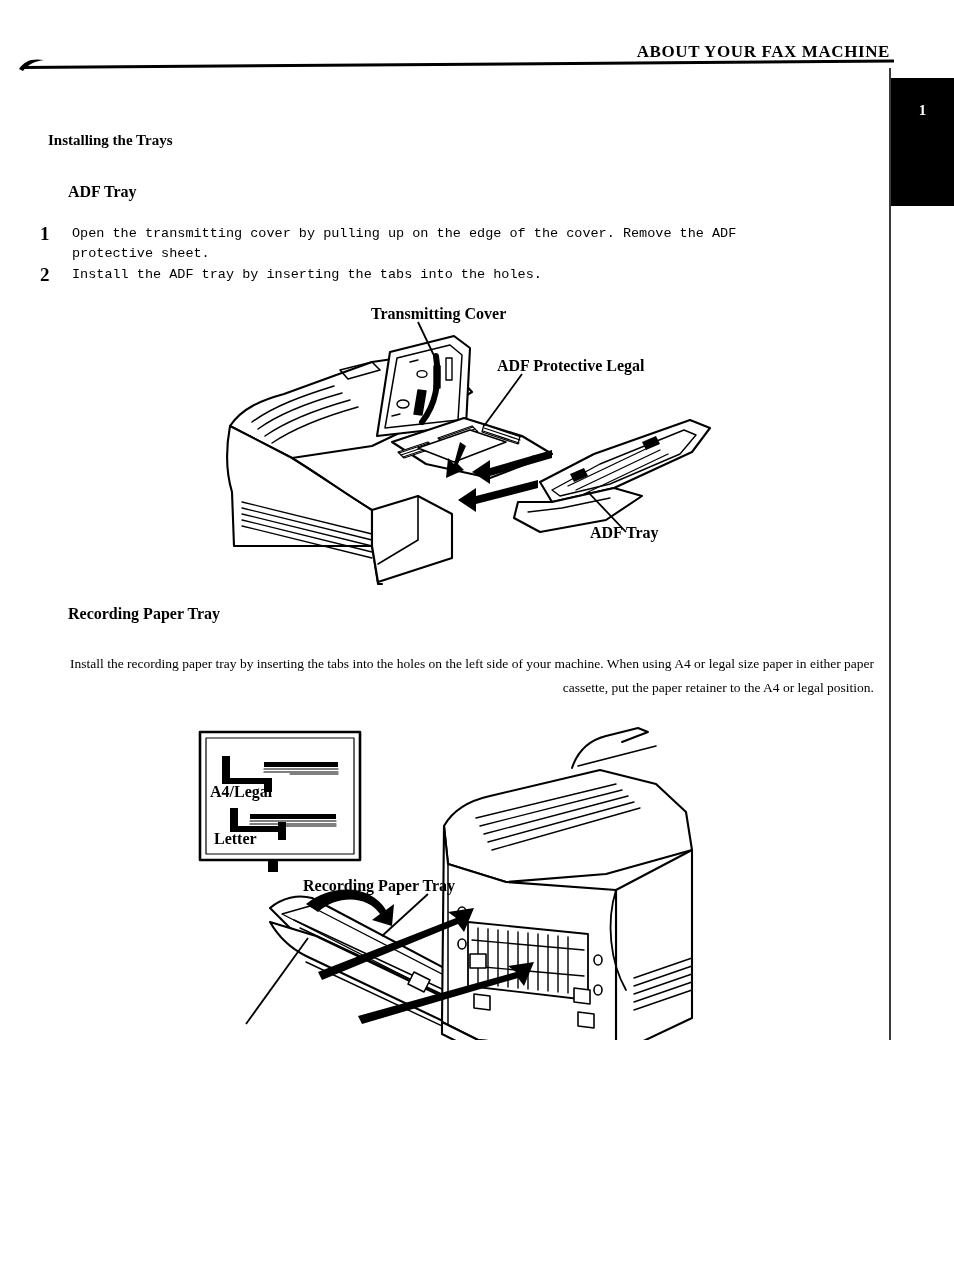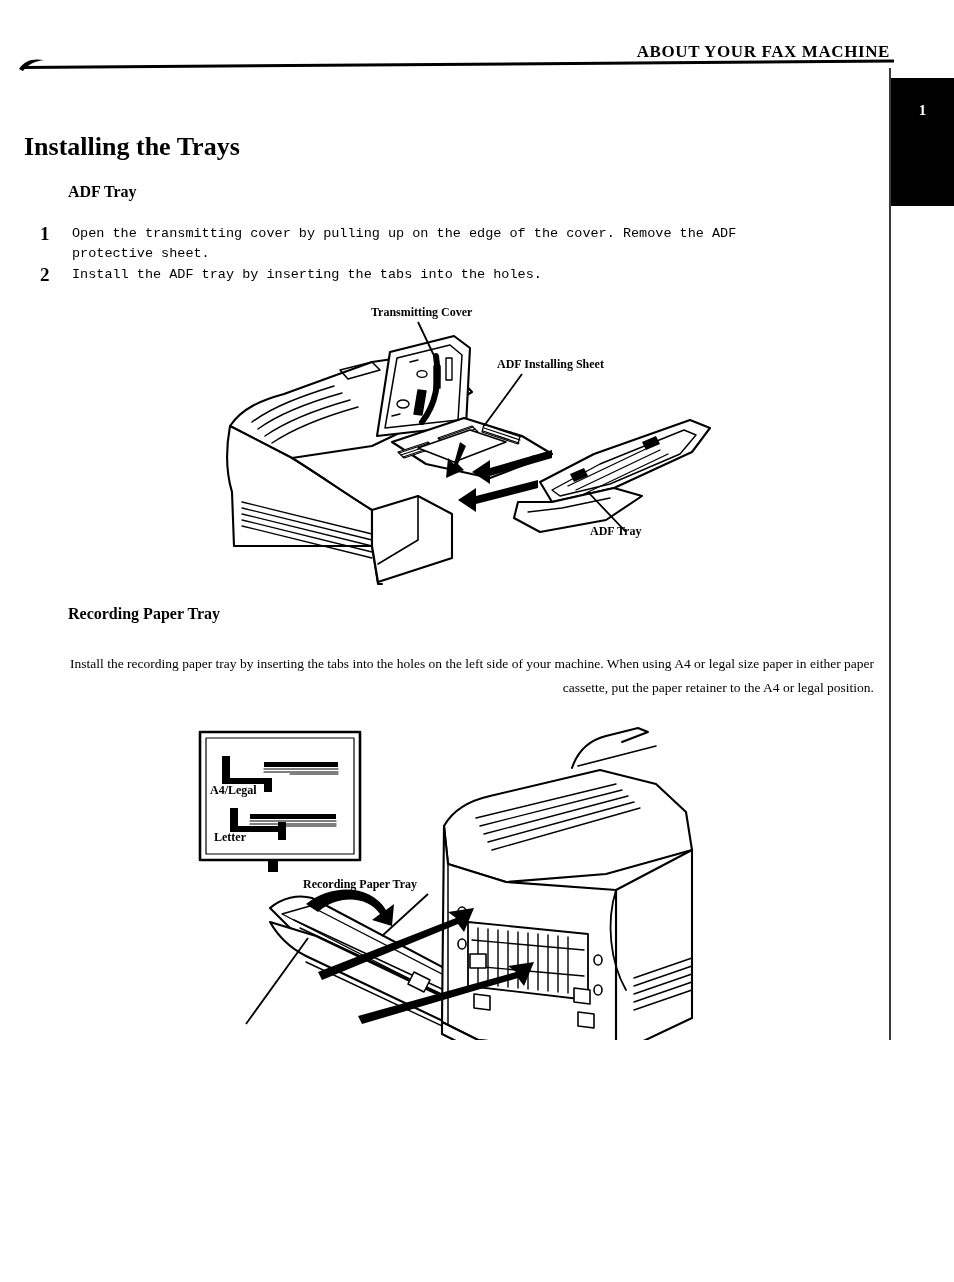--- a/index.html
+++ b/index.html
@@ -94,23 +94,23 @@
     text-align: center;
     color: #ffffff;
     font-size: 15px;
     font-weight: bold;
     font-family: "Liberation Serif", serif;
   }
 
   
   .h1 {
     position: absolute;
-    left: 24px;
+    left: 48px;
     top: 132px;
-    font-size: 26px;
+    font-size: 15px;
     font-weight: bold;
   }
   .h2 {
     position: absolute;
     font-size: 16px;
     font-weight: bold;
   }
   .h2-adf  { left: 68px; top: 183px; }
   .h2-rec  { left: 68px; top: 605px; }
 
@@ -146,21 +146,21 @@
 
   
   .figure {
     position: absolute;
   }
   .fig-adf { left: 222px; top: 296px; width: 500px; height: 300px; }
   .fig-rec { left: 186px; top: 722px; width: 730px; height: 350px; }
 
   .fig-label {
     position: absolute;
-    font-size: 12px;
+    font-size: 16px;
     font-weight: bold;
     white-space: nowrap;
   }
 
   
   .lbl-transmitting-cover { left: 371px; top: 305px; }
   .lbl-adf-protective     { left: 497px; top: 357px; }
   .lbl-adf-tray           { left: 590px; top: 524px; }
   
   .lbl-recording-tray     { left: 303px; top: 877px; }
@@ -306,21 +306,21 @@
 
   <svg style="position:absolute;left:222px;top:296px;width:500px;height:300px;" viewBox="0 0 500 300">
     <g stroke="#000" stroke-width="1.8" fill="none">
       <path d="M196 26 L216 68"></path>
       <path d="M300 78 L262 130"></path>
       <path d="M404 236 L366 196"></path>
     </g>
   </svg>
 
   <div class="fig-label lbl-transmitting-cover">Transmitting Cover</div>
-  <div class="fig-label lbl-adf-protective">ADF Installing Sheet</div>
+  <div class="fig-label lbl-adf-protective">ADF Protective Legal</div>
   <div class="fig-label lbl-adf-tray">ADF Tray</div>
 
   <div class="h2 h2-rec">Recording Paper Tray</div>
   <div class="para">Install the recording paper tray by inserting the tabs into the holes on the left side of your machine.  When using A4 or legal size paper in either paper cassette, put the paper retainer to the A4 or legal position.</div>
 
   <svg class="figure fig-rec" viewBox="0 0 730 350">
     <g fill="none" stroke="#000" stroke-width="2.1" stroke-linejoin="round" stroke-linecap="round">
 
       <rect x="14" y="10" width="160" height="128" fill="#fff" stroke-width="2.6"></rect>
       <rect x="20" y="16" width="148" height="116" fill="#fff" stroke-width="1.2"></rect>

